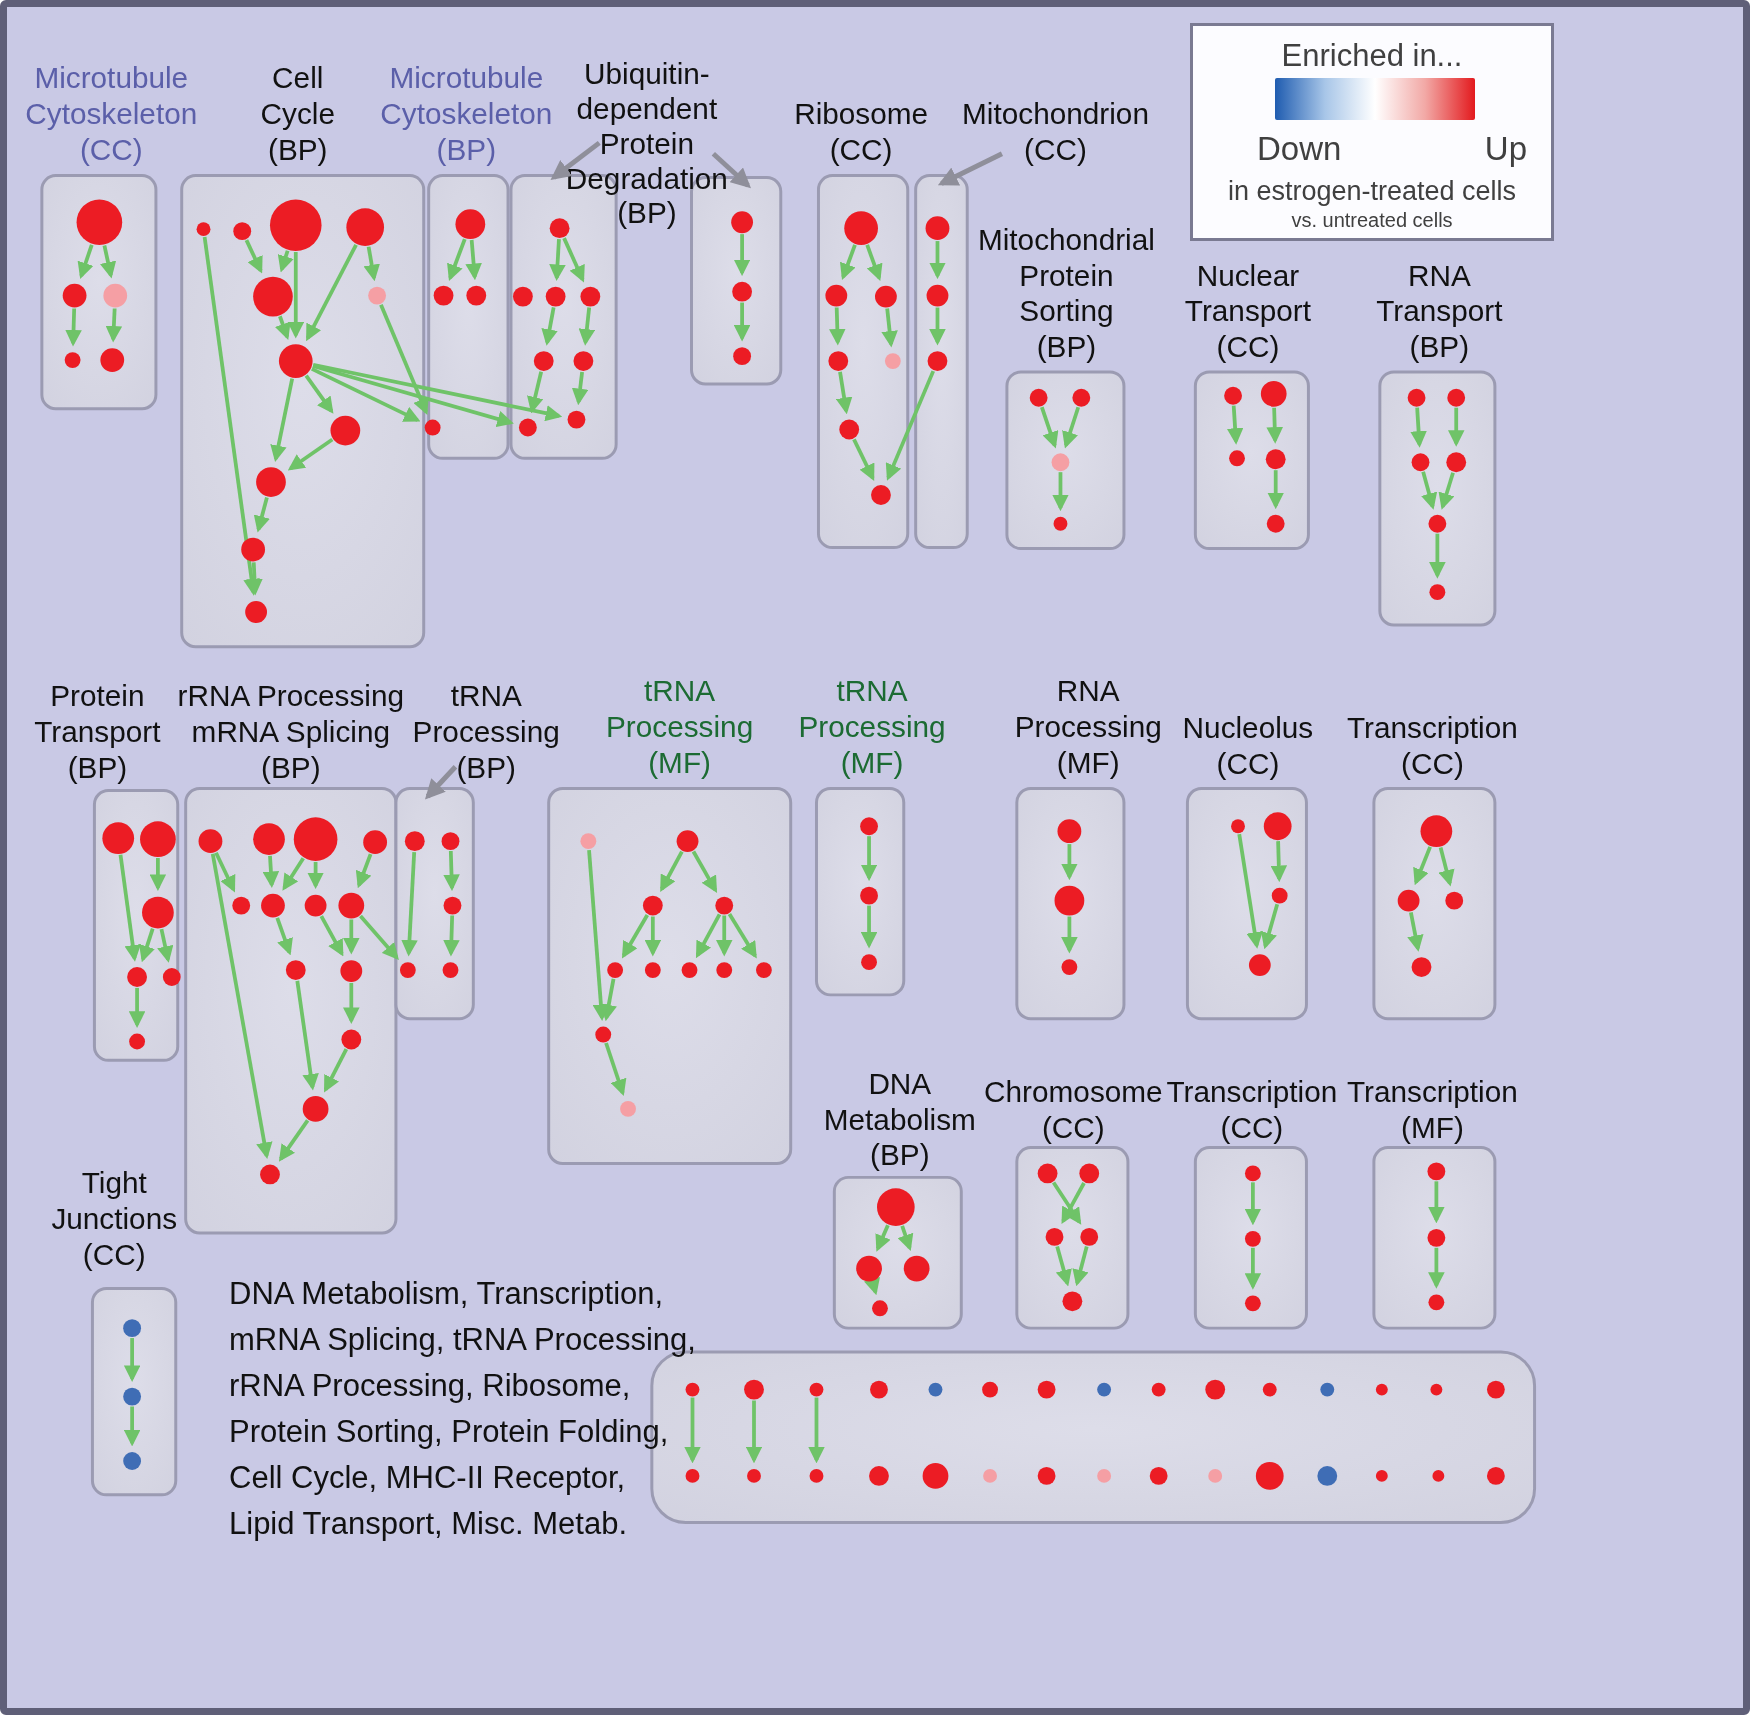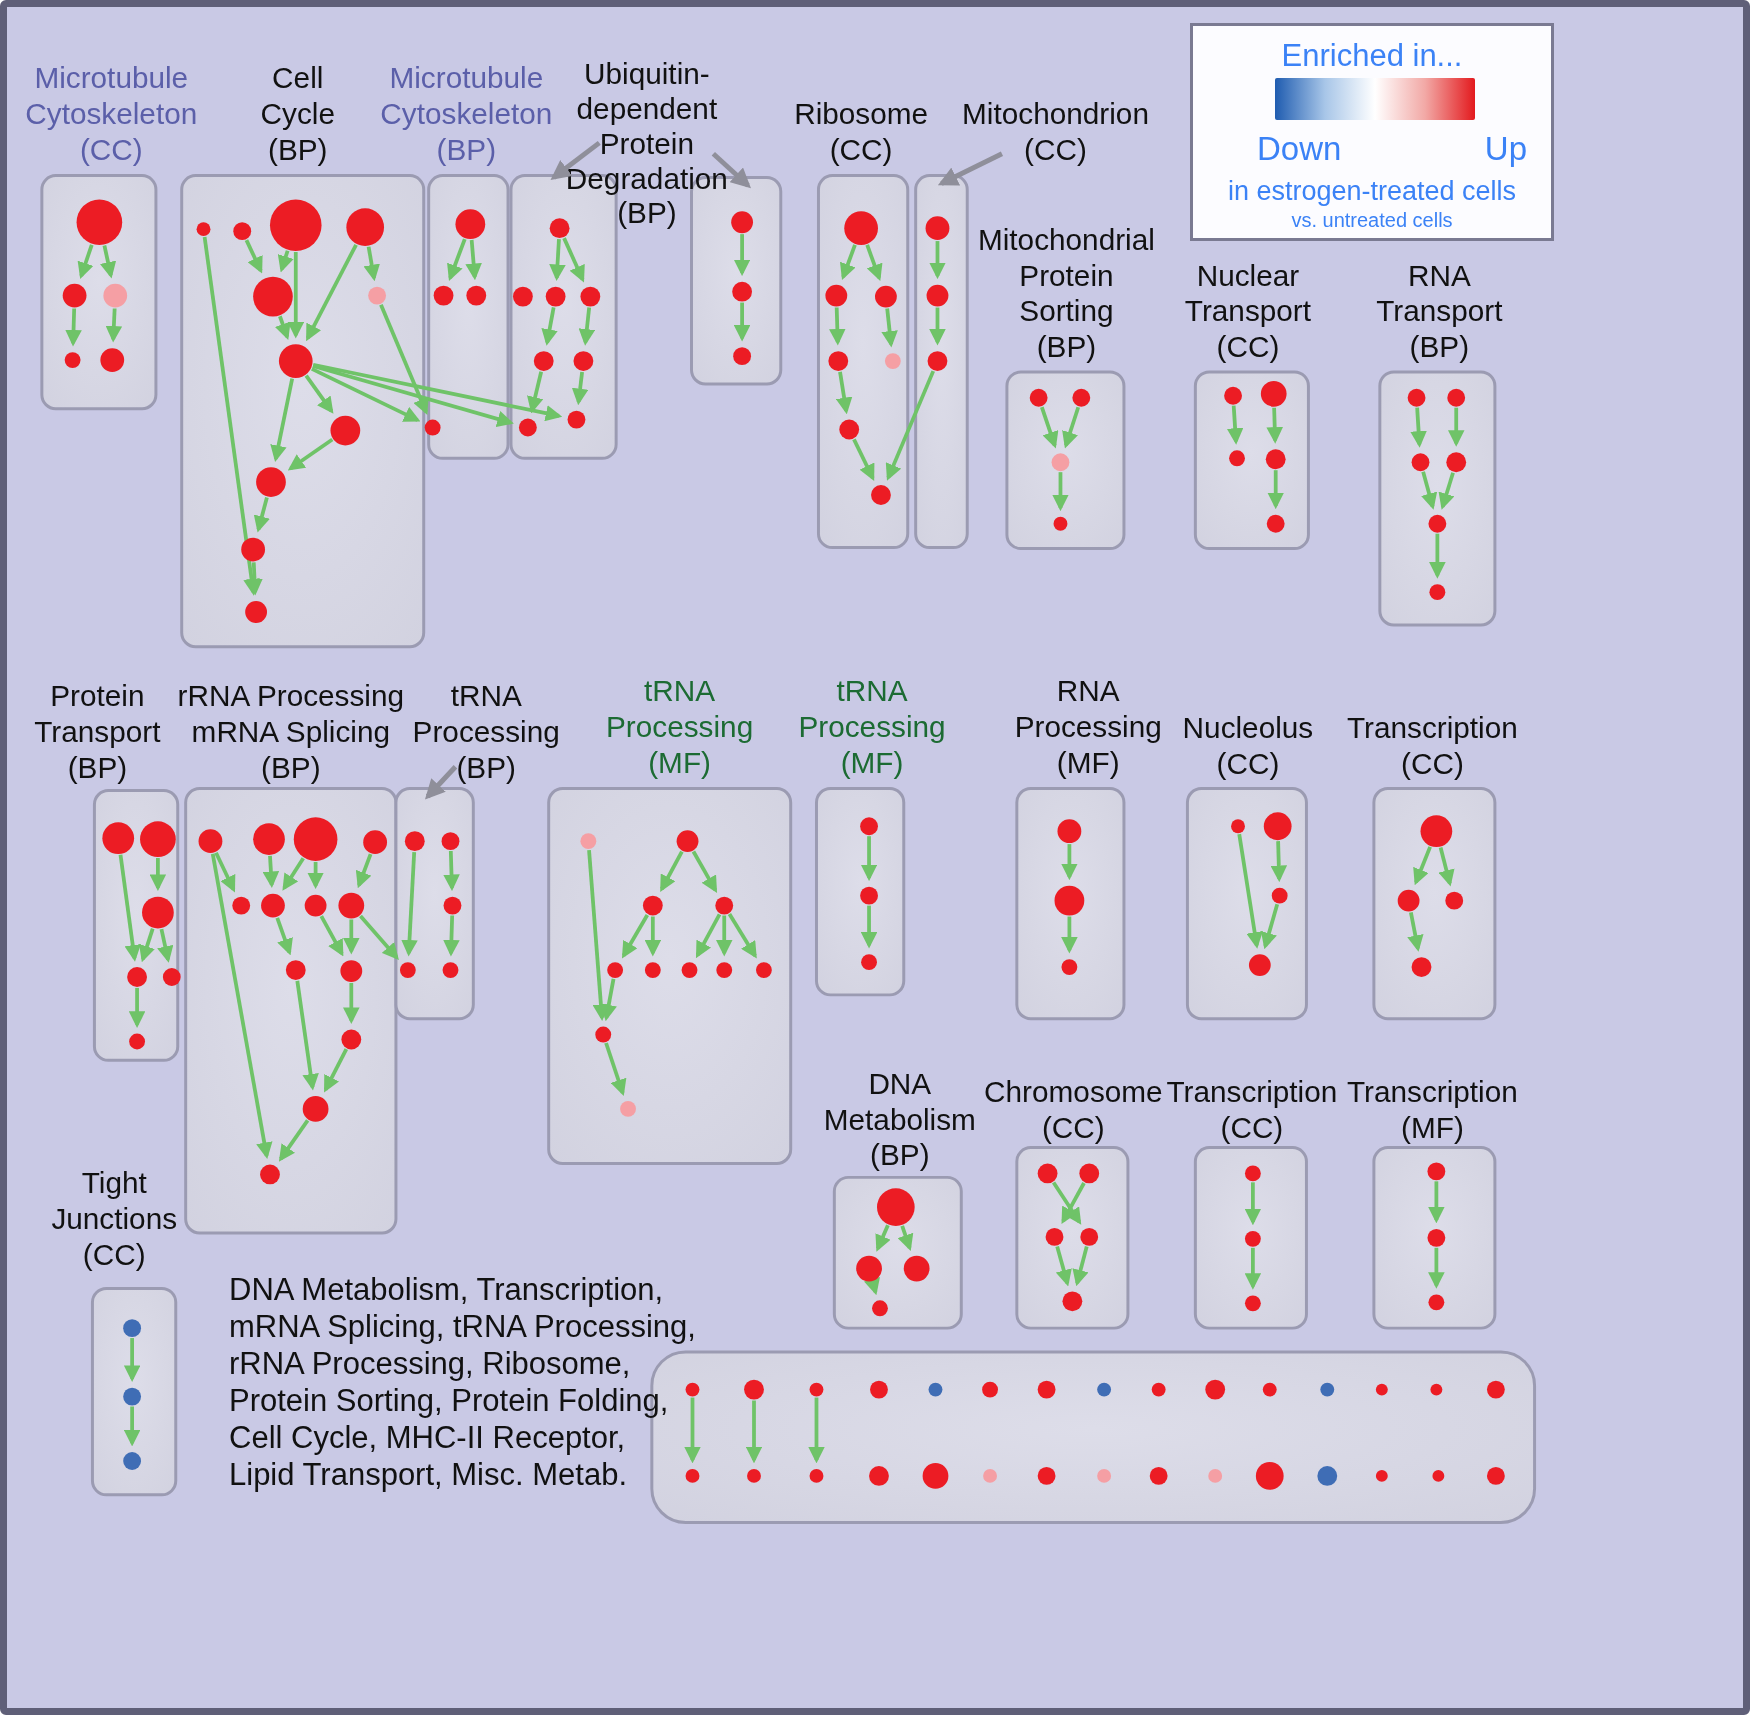--- a/index.html
+++ b/index.html
@@ -5,29 +5,29 @@
   html,body{margin:0;padding:0;background:#ffffff;}
   .figure{
     position:relative;width:1750px;height:1715px;box-sizing:border-box;
     background:#c9c9e5;border:7px solid #5f5f78;border-radius:6px;
     font-family:"Liberation Sans",sans-serif;overflow:hidden;padding-left:7px;
   }
   svg.net{position:absolute;left:0;top:0;width:100%;height:100%;}
   svg.net text{font-family:"Liberation Sans",sans-serif;}
   .legend{
     position:absolute;left:1183px;top:16px;width:364px;height:218px;box-sizing:border-box;
-    background:#fcfcff;border:3px solid #7a7a92;color:#3b82f6;text-align:center;
+    background:#fcfcff;border:3px solid #7a7a92;color:#404040;text-align:center;
   }
   .legend-title{position:absolute;top:12px;width:100%;font-size:31px;}
   .gradient-bar{position:absolute;left:82px;top:52px;width:200px;height:42px;border-radius:2px;}
   .updown{position:absolute;left:24px;right:24px;top:104px;display:flex;justify-content:space-between;font-size:33px;margin-left:40px;}
   .legend-sub1{position:absolute;top:150px;width:100%;font-size:27px;text-align:center;}
   .legend-sub2{position:absolute;top:183px;width:100%;font-size:20px;}
   .misc-note{
-    position:absolute;left:222px;top:1264px;font-size:31px;line-height:37px;
+    position:absolute;left:222px;top:1264px;font-size:31px;line-height:46px;
     color:#111;white-space:pre-line;
   }
 </style>
 </head>
 <body>
 
 <div class="figure">
 
   <svg class="net" id="net" viewBox="0 0 1750 1715">
       <defs>

